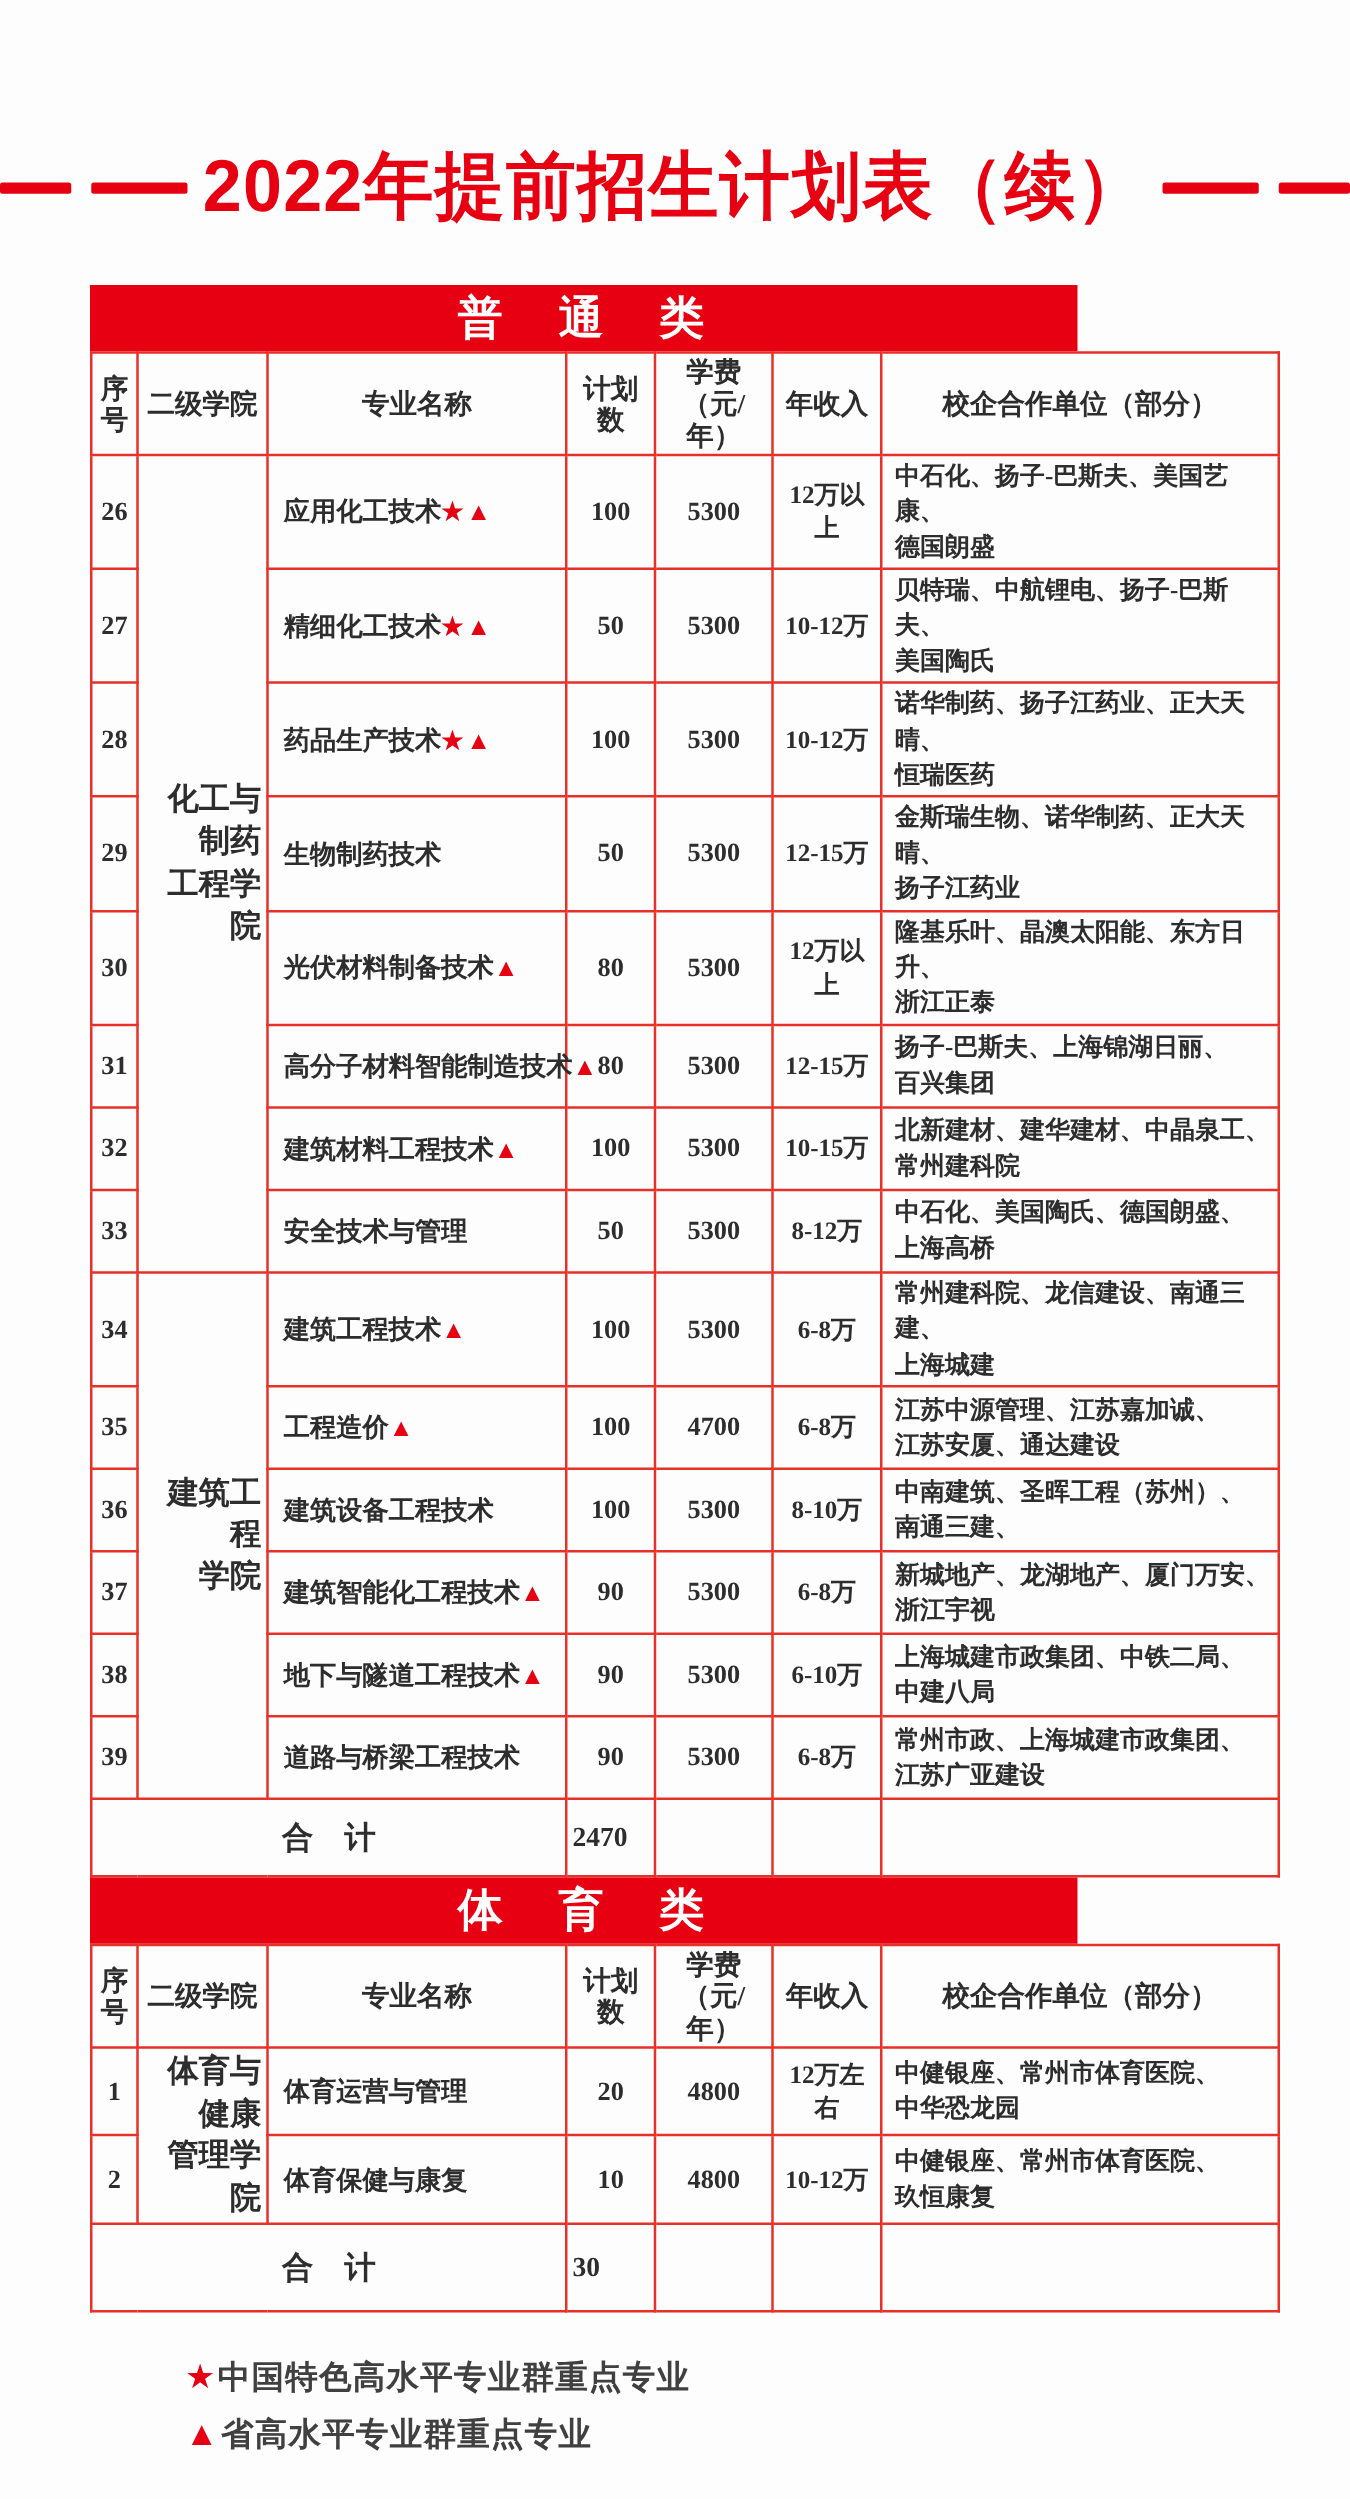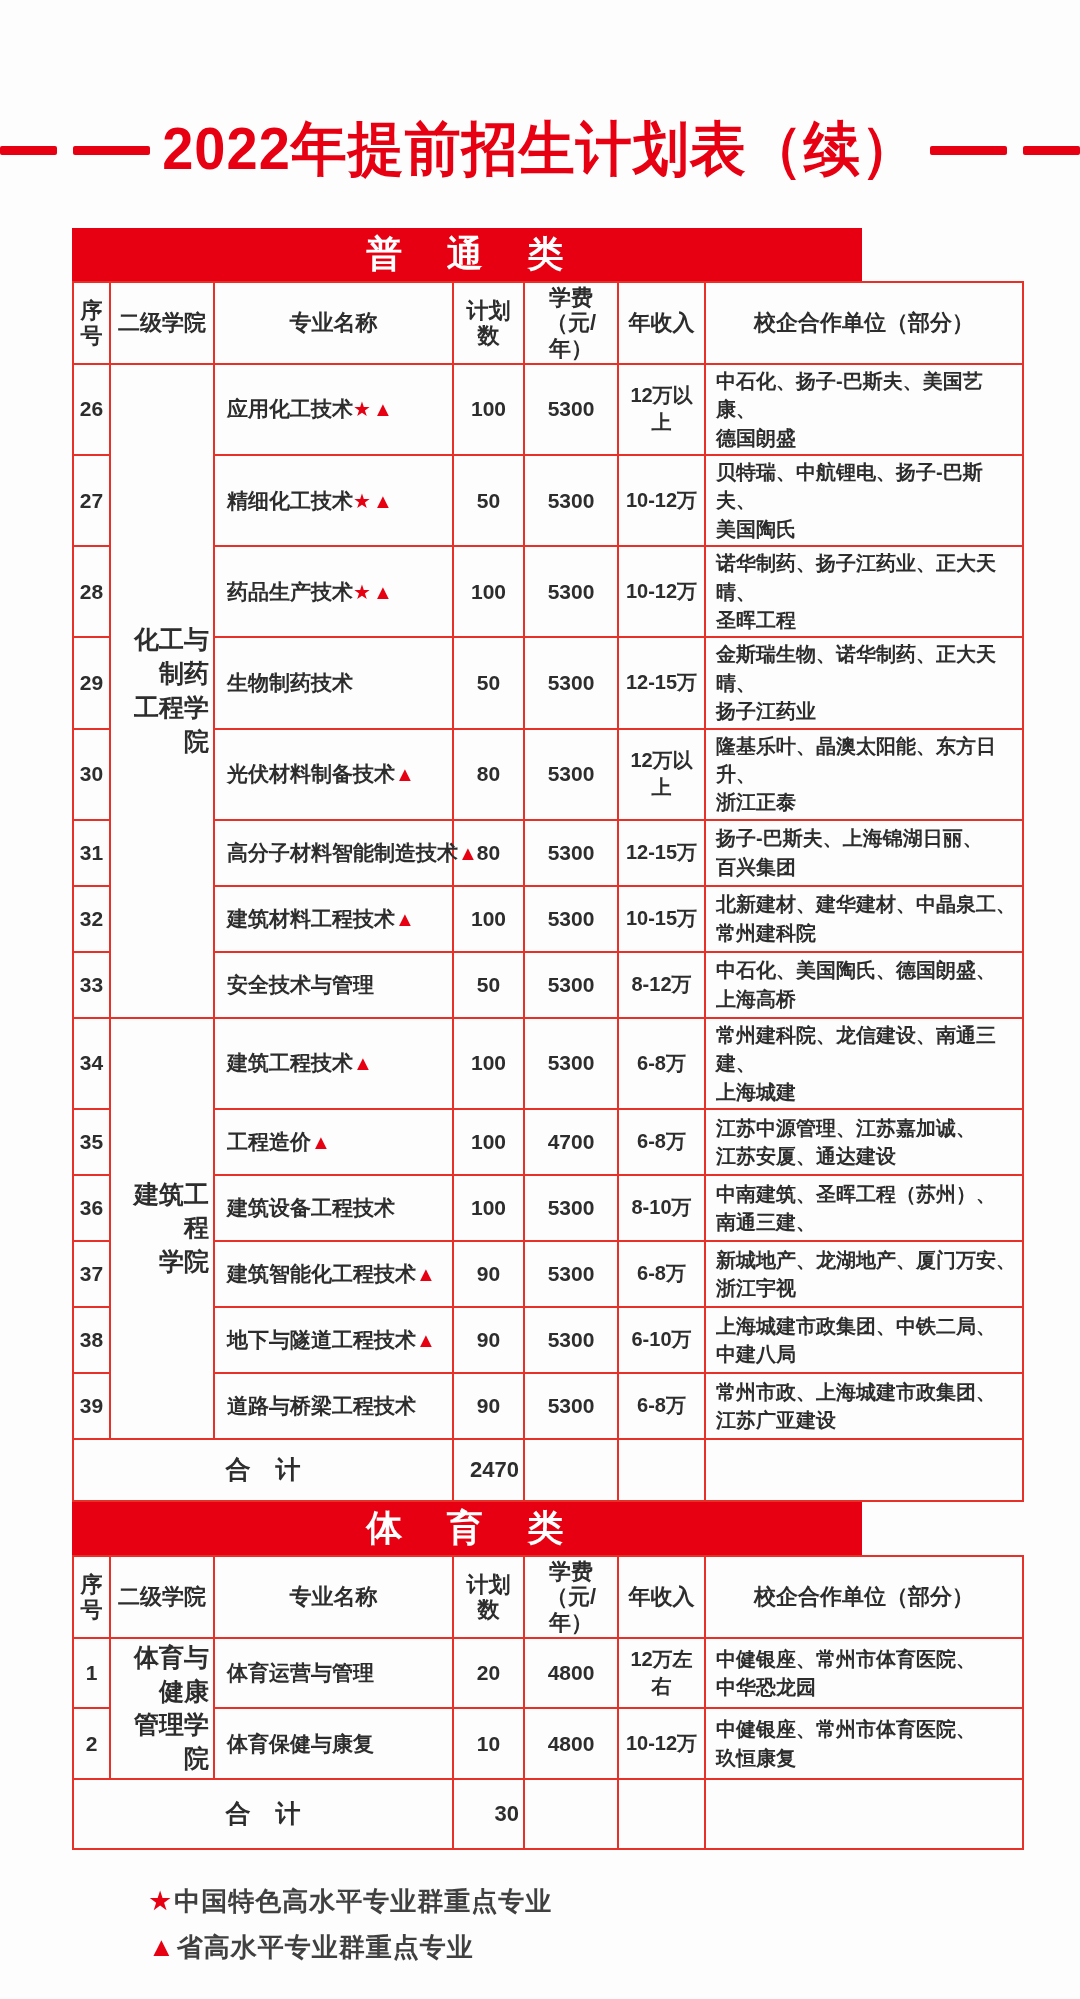--- a/index.html
+++ b/index.html
@@ -19,21 +19,21 @@
   .dash-long{width:77px;}
   .dash-gap{width:16px;flex:0 0 auto;}
   .title-spacer{flex:1 1 auto;}
   .page-title{
     flex:0 0 auto;
     color:#e60012;font-size:56px;font-weight:900;
     letter-spacing:1px;white-space:nowrap;
     transform:scaleY(1.05);
   }
   
-  .table-wrap{width:790px;margin:44px 0 0 72px;}
+  .table-wrap{width:790px;margin:44px 0 0 72px;font-family:Liberation Serif, serif;}
   .banner{
     height:53px;background:#e60012;color:#ffffff;
     display:flex;align-items:center;justify-content:center;
     font-size:36px;font-weight:700;letter-spacing:0.12em;
   }
   table{width:950px;table-layout:fixed;border-collapse:collapse;}
   th,td{
     border:2px solid #e63028;
     padding:2px 4px;vertical-align:middle;
     color:#2d2d2d;
@@ -46,21 +46,21 @@
   td.c-seq{text-align:center;font-size:21px;font-weight:700;}
   td.c-college{text-align:right;font-size:25px;font-weight:700;line-height:1.35;}
   td.c-major{text-align:left;padding-left:12px;font-size:21px;font-weight:700;white-space:nowrap;}
   td.c-major .marks{color:#e60012;font-size:20px;letter-spacing:2px;}
   td.c-plan,td.c-tuition{text-align:center;font-size:21px;font-weight:700;}
   td.c-income{text-align:center;font-size:20px;font-weight:700;}
   td.c-partners{text-align:left;padding-left:10px;font-size:20px;font-weight:700;line-height:1.42;}
   tr.total-row{height:62px;}
   tr.total-row td{font-weight:700;}
   tr.total-row .t-label{text-align:center;font-size:25px;}
-  tr.total-row .t-value{text-align:right;font-size:22px;margin-left:40px;}
+  tr.total-row .t-value{text-align:left;font-size:22px;margin-left:40px;}
   
   .notes{margin:34px 0 0 102px;}
   .note-line{display:flex;align-items:center;margin-top:11px;}
   .note-line:first-child{margin-top:0;}
   .note-main{font-size:27px;font-weight:700;color:#1d1d1d;letter-spacing:1px;}
   .note-sub{margin-left:46px;}
   .note-mark{color:#e60012;font-size:27px;margin-right:2px;line-height:1;}
   .note-text{font-size:26px;font-weight:700;color:#404040;letter-spacing:1px;}
 </style>
 </head>
@@ -144,21 +144,21 @@
           </td>
         </tr>
         <tr>
           <td class="c-seq">28</td>
           <td class="c-major"><span>药品生产技术</span><span class="marks">★▲</span></td>
           <td class="c-plan">100</td>
           <td class="c-tuition">5300</td>
           <td class="c-income">10-12万</td>
           <td class="c-partners">
             <div>诺华制药、扬子江药业、正大天晴、</div>
-            <div>圣晖工程</div>
+            <div>恒瑞医药</div>
           </td>
         </tr>
         <tr>
           <td class="c-seq">29</td>
           <td class="c-major"><span>生物制药技术</span></td>
           <td class="c-plan">50</td>
           <td class="c-tuition">5300</td>
           <td class="c-income">12-15万</td>
           <td class="c-partners">
             <div>金斯瑞生物、诺华制药、正大天晴、</div>

